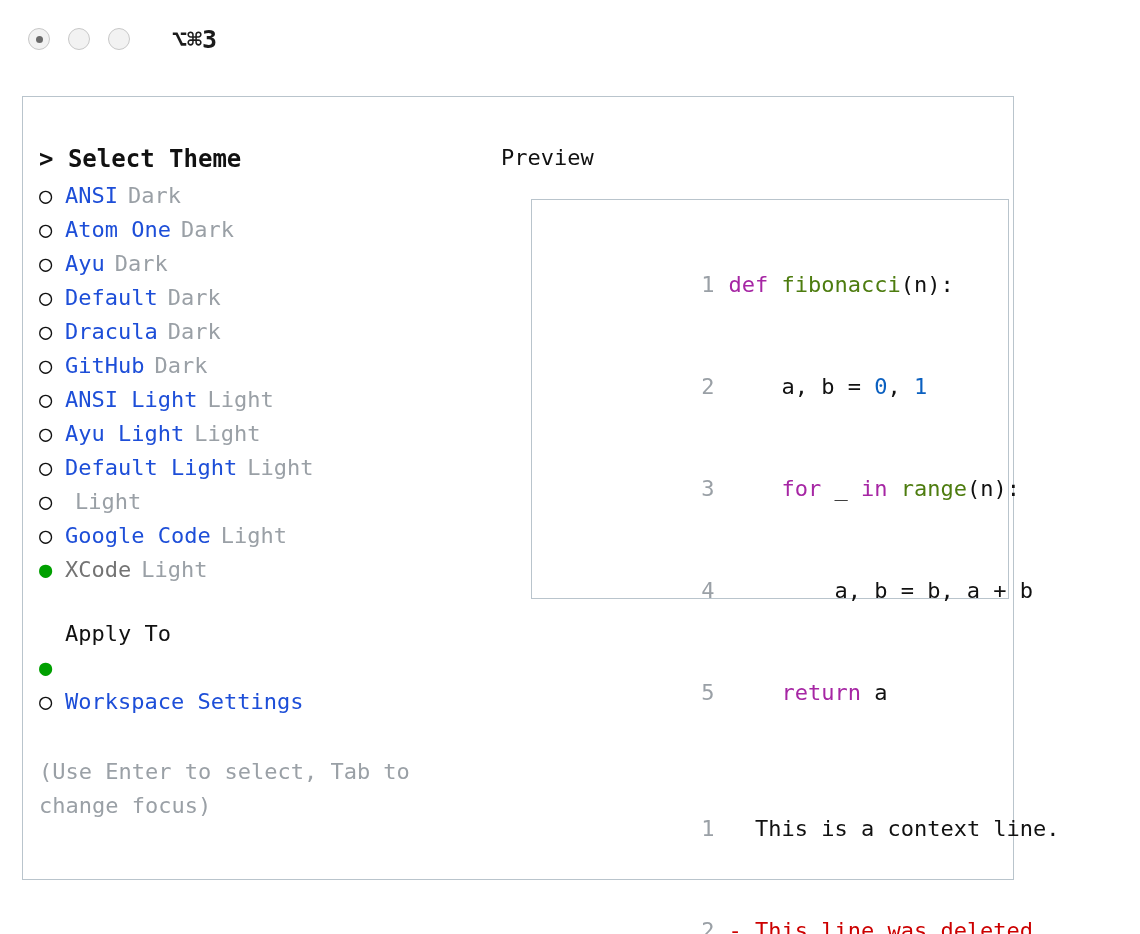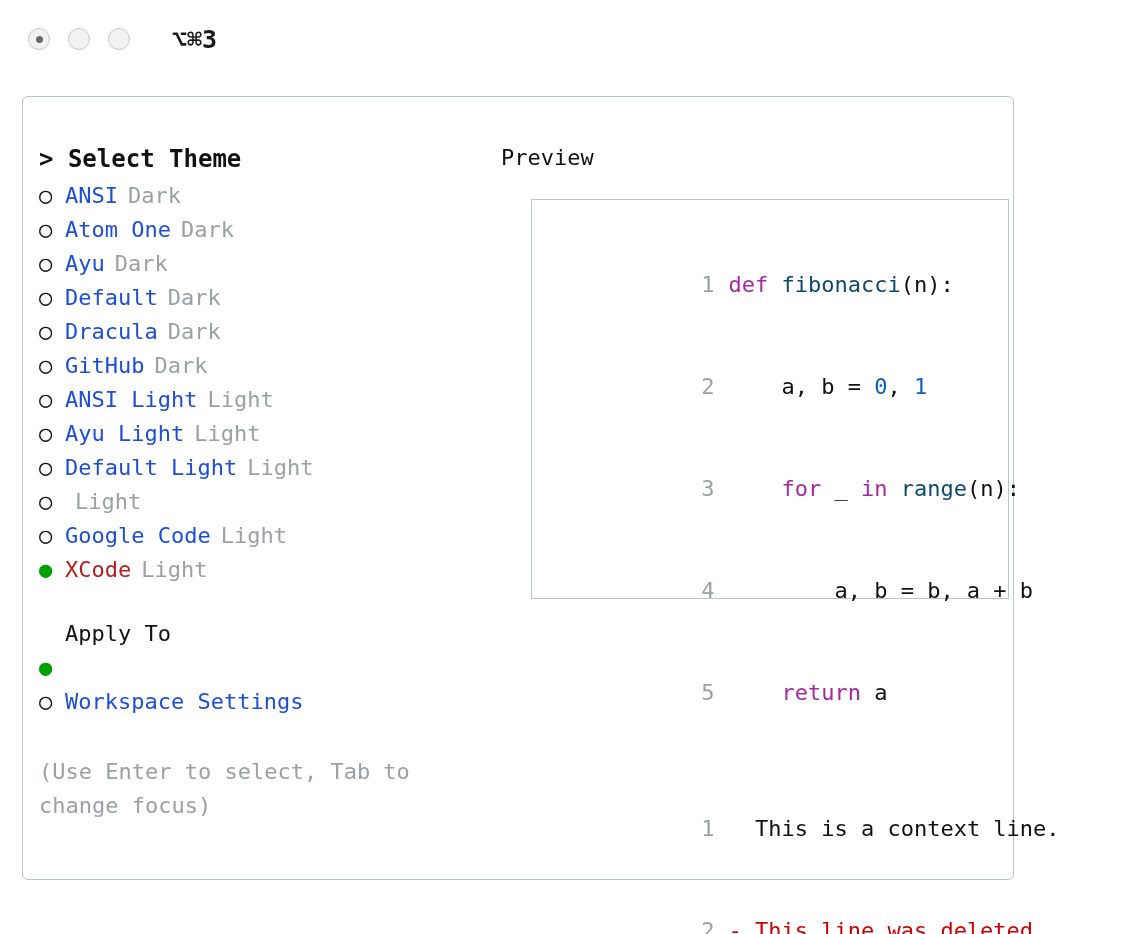--- a/index.html
+++ b/index.html
@@ -59,21 +59,21 @@
     color: #1b1b1b;
     letter-spacing: 0px;
   }
   .panel {
     position: absolute;
     left: 22px;
     top: 96px;
     width: 992px;
     height: 784px;
     border: 1.5px solid #b9c4cc;
-    border-radius: 6px;
+    border-radius: 0;
     box-sizing: border-box;
     background: #ffffff;
   }
   .col-left {
     position: absolute;
     left: 16px;
     top: 48px;
     width: 440px;
   }
   .col-right {
@@ -100,21 +100,21 @@
   .bullet {
     display: inline-block;
     width: 26px;
     flex: 0 0 26px;
     color: #111111;
   }
   .bullet.sel {
     color: #00a000;
   }
   .opt.selected .label {
-    color: #b91c1c;
+    color: #737373;
   }
   .label { color: #1d4ed8; }
   .tag {
     color: #9aa0a6;
     margin-left: 10px;
     text-align: right;
   }
   .apply-heading {
     font-size: 22px;
     color: #111111;
@@ -153,21 +153,21 @@
     color: #111111;
   }
   .ln {
     display: inline-block;
     width: 30px;
     color: #9aa0a6;
     text-align: right;
     margin-right: 14px;
   }
   .kw { color: #a626a4; }
-  .fn { color: #0c4a6e; }
+  .fn { color: #4d7c0f; }
   .num { color: #0b60c0; }
   .plain { color: #111111; }
   .spacer { height: 34px; }
   .del { color: #cc0000; }
   .ctx { color: #111111; }
 </style>
 </head>
 <body>
 
 <div class="window">

